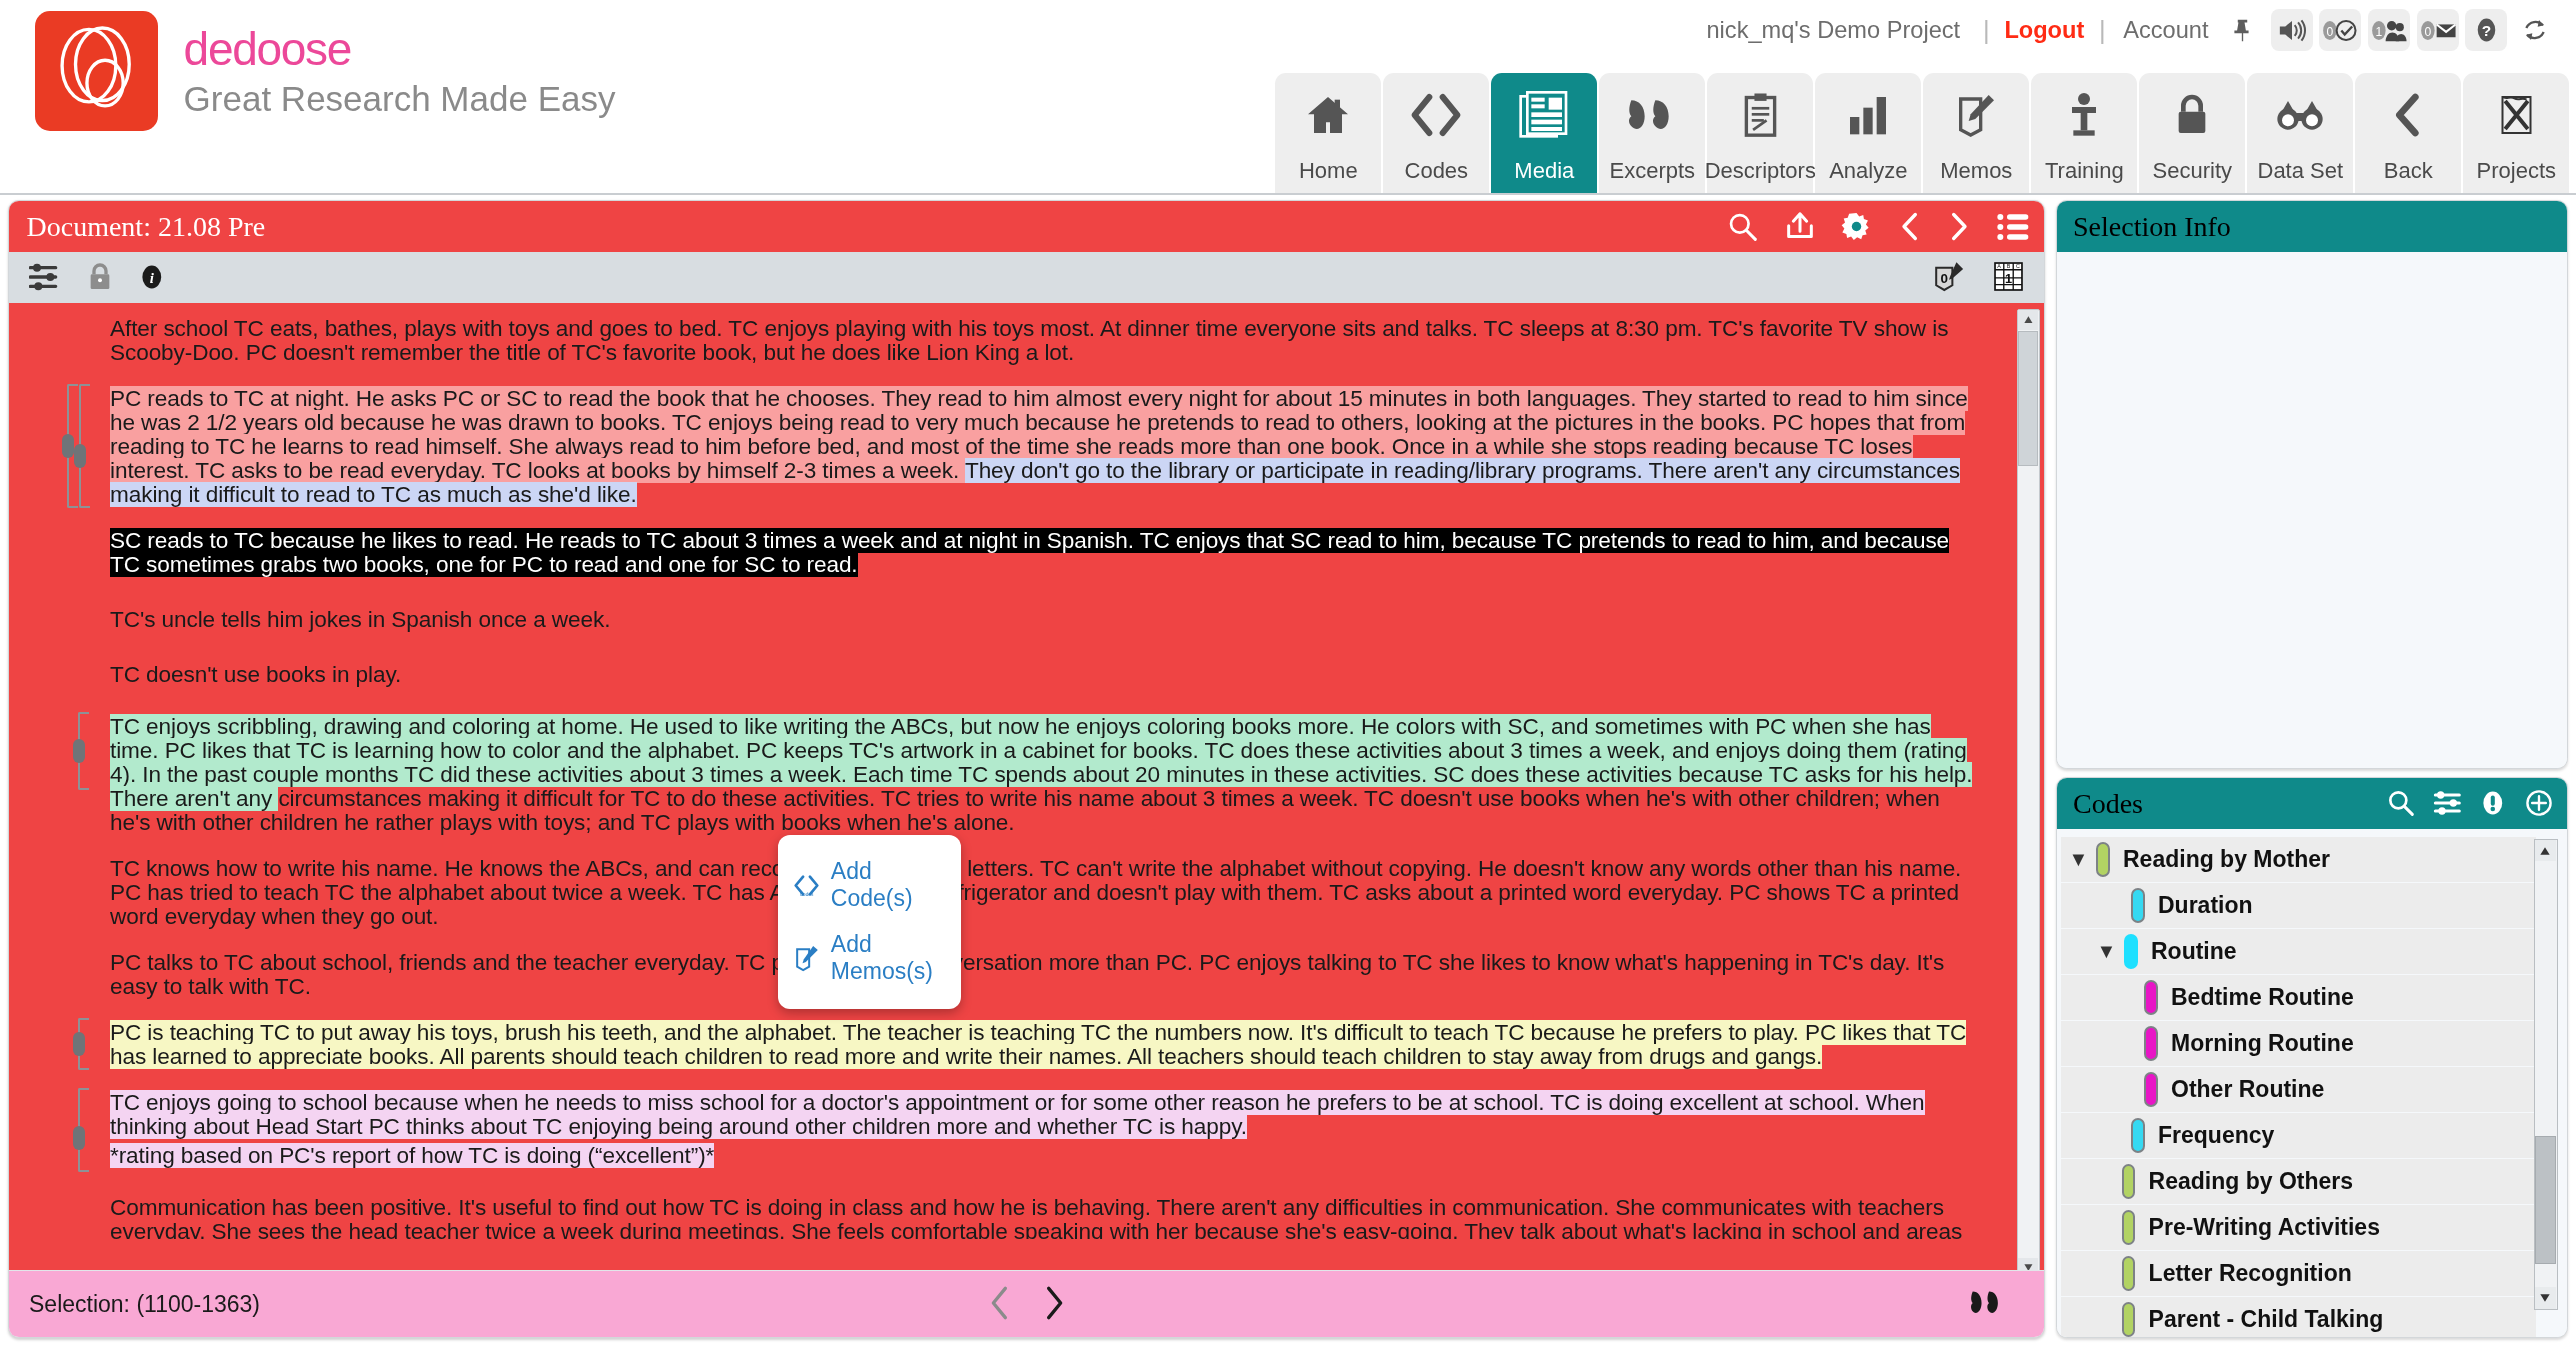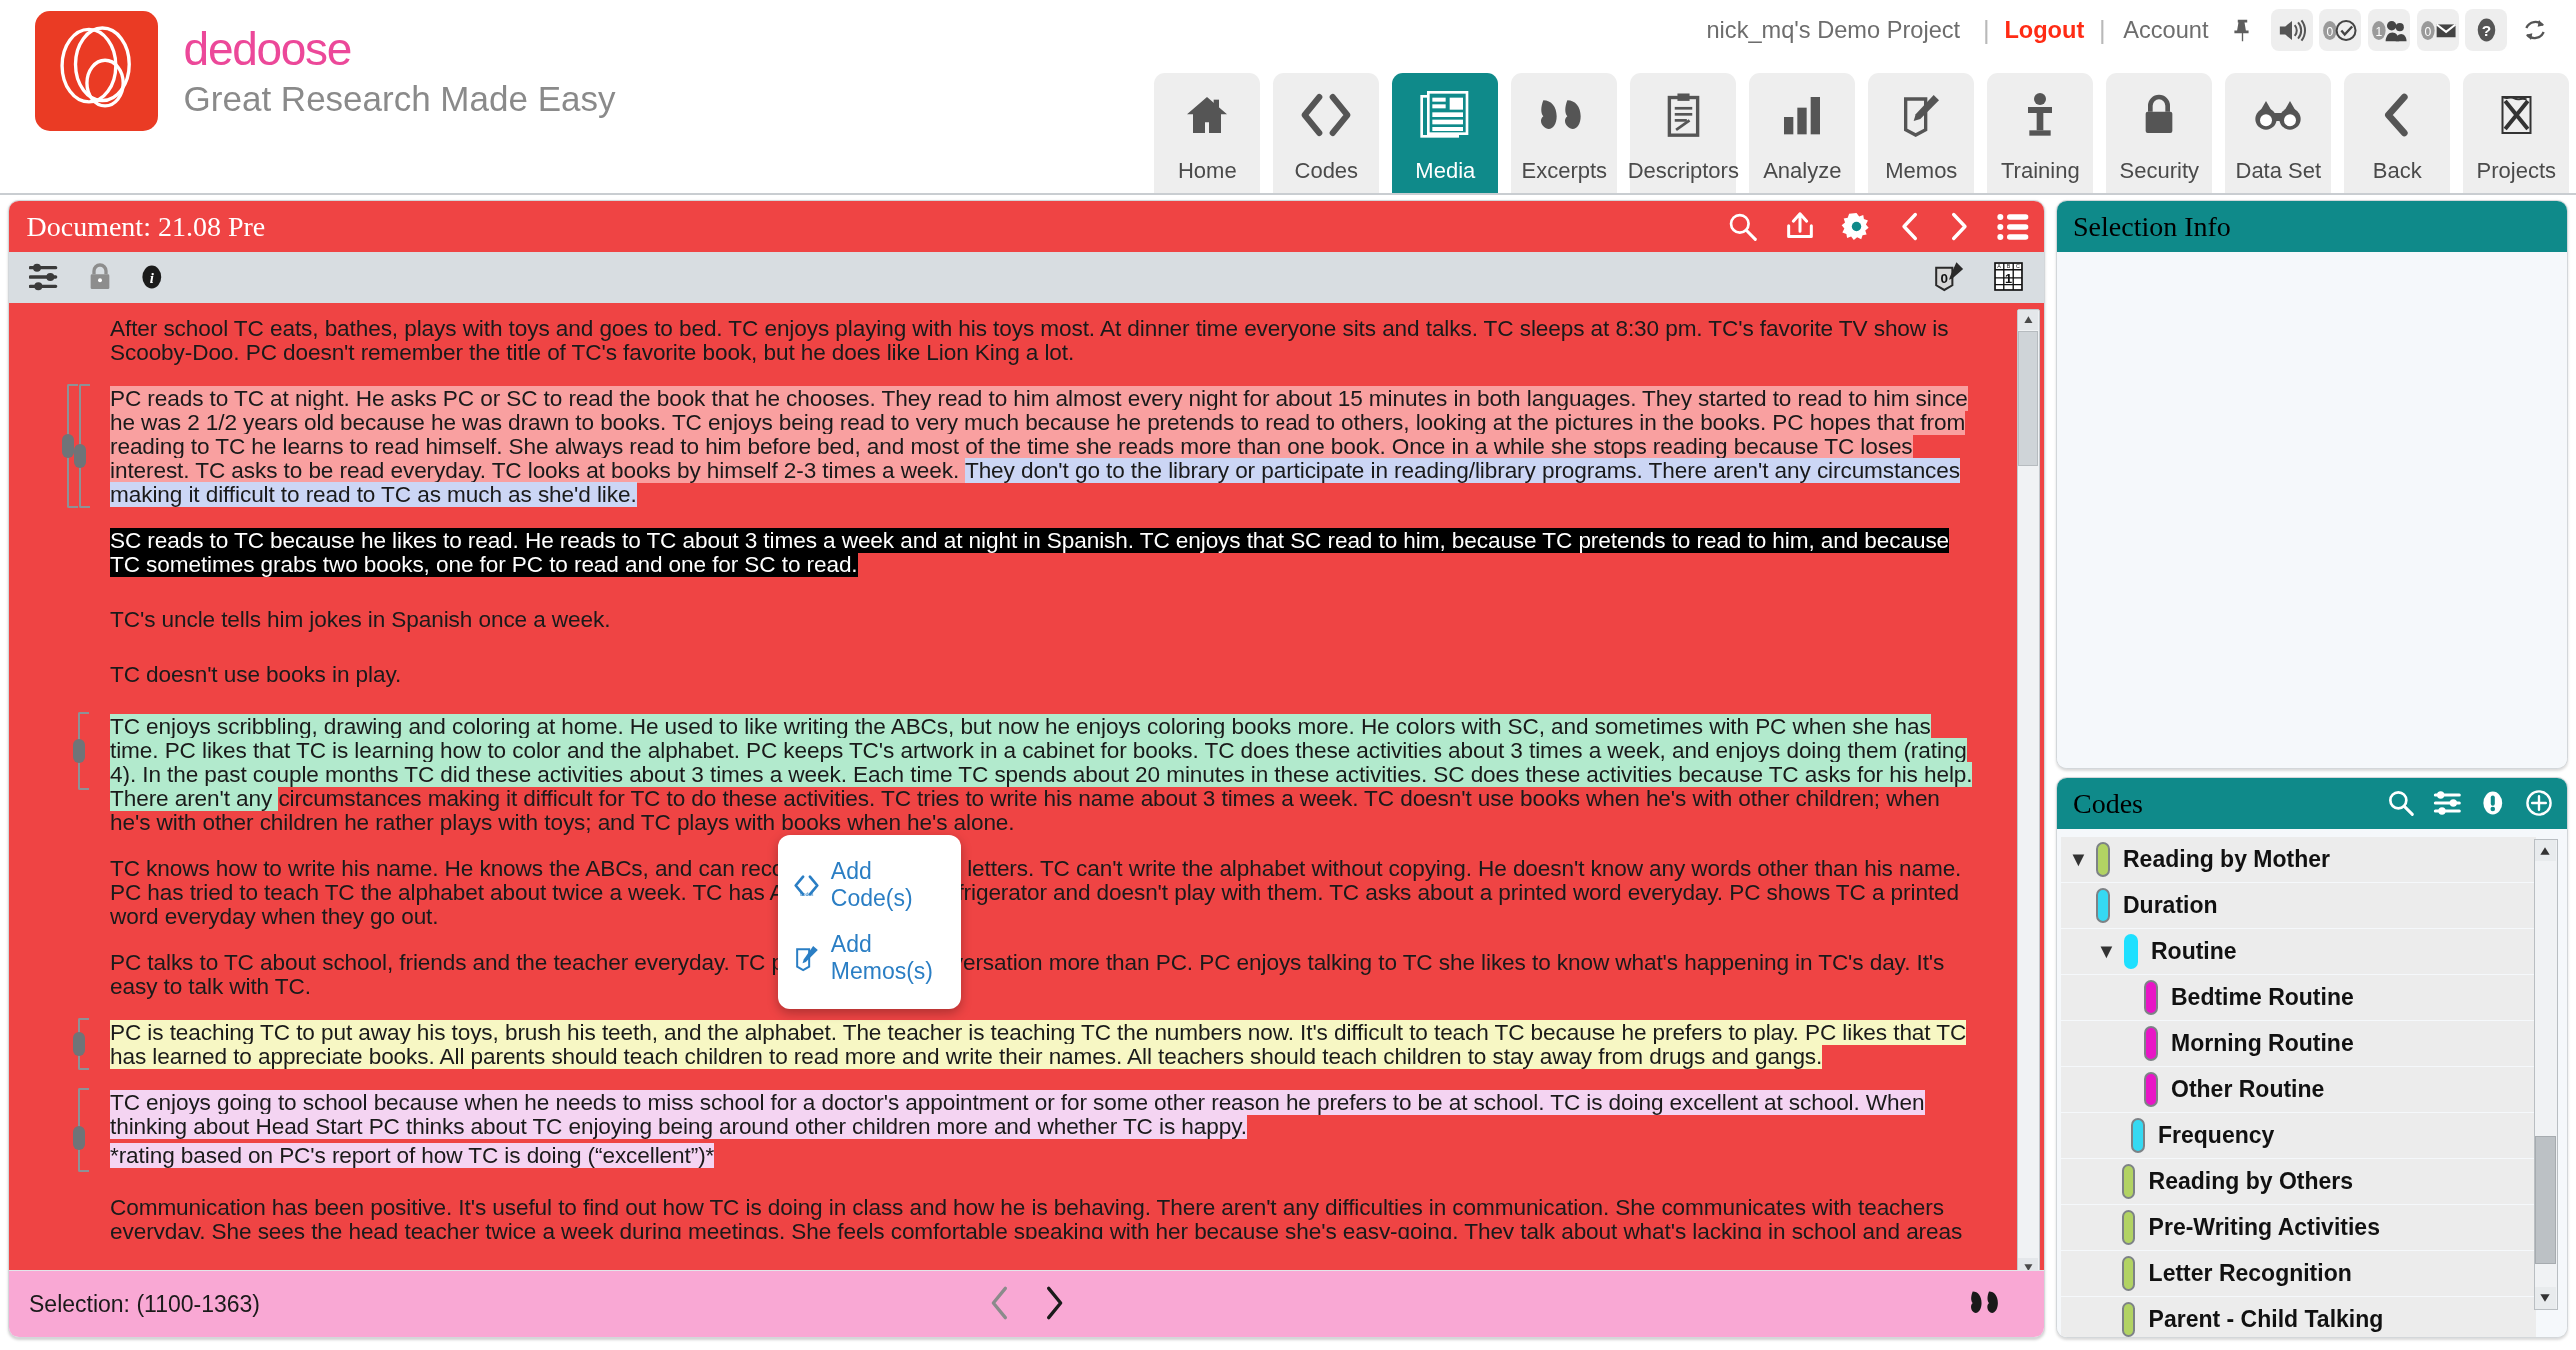--- a/index.html
+++ b/index.html
@@ -50,21 +50,21 @@
     width: 42px; height: 42px; margin-left: 6.7px;
     display: flex; align-items: center; justify-content: center;
     border-radius: 8px;
   }
   .hdr-icon.boxed { background: #eeeeee; }
   .hdr-icon svg { display: block; }
 
   
   #nav-tabs {
     position: absolute; right: 6.7px; bottom: 0px;
-    display: flex; gap: 13px;
+    display: flex; gap: 2px;
   }
   .nav-tab {
     width: 106px; height: 120px;
     background: #eeeeee;
     border-radius: 10.8px 10.8px 0 0;
     display: flex; flex-direction: column;
     align-items: center; justify-content: flex-end;
     padding-bottom: 9.4px;
     cursor: pointer;
   }
@@ -785,21 +785,21 @@
 
       <div id="codes-body">
         <div id="codes-list">
 
           <div class="code-row">
             <span class="twisty">▼</span>
             <span class="cbar" style="background:#b2d363;"></span>
             <span class="clabel">Reading by Mother</span>
           </div>
 
-          <div class="code-row" style="">
+          <div class="code-row" style="padding-left:35px;">
             <span class="twisty"></span>
             <span class="cbar" style="background:#35d9f2;"></span>
             <span class="clabel">Duration</span>
           </div>
 
           <div class="code-row" style="padding-left:28px;">
             <span class="twisty">▼</span>
             <span class="cbar" style="background:#1ee0ff;border-color:#1ee0ff;"></span>
             <span class="clabel">Routine</span>
           </div>

